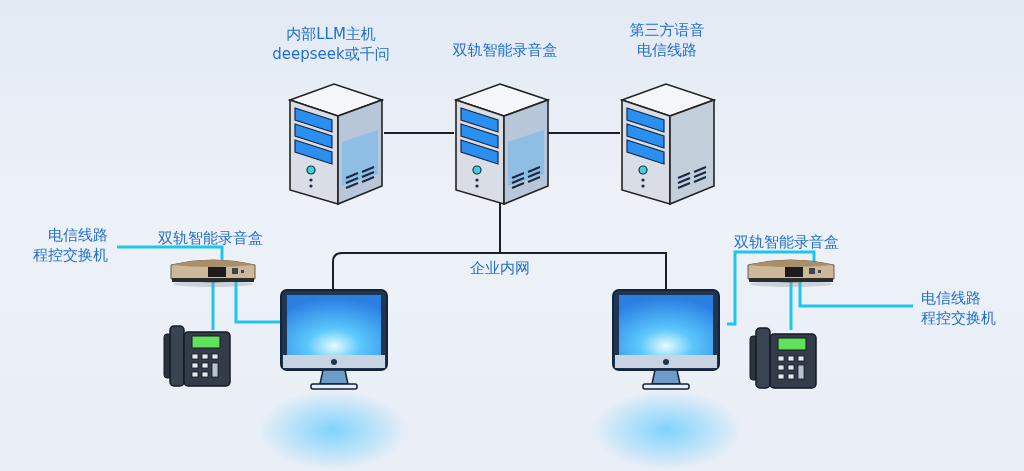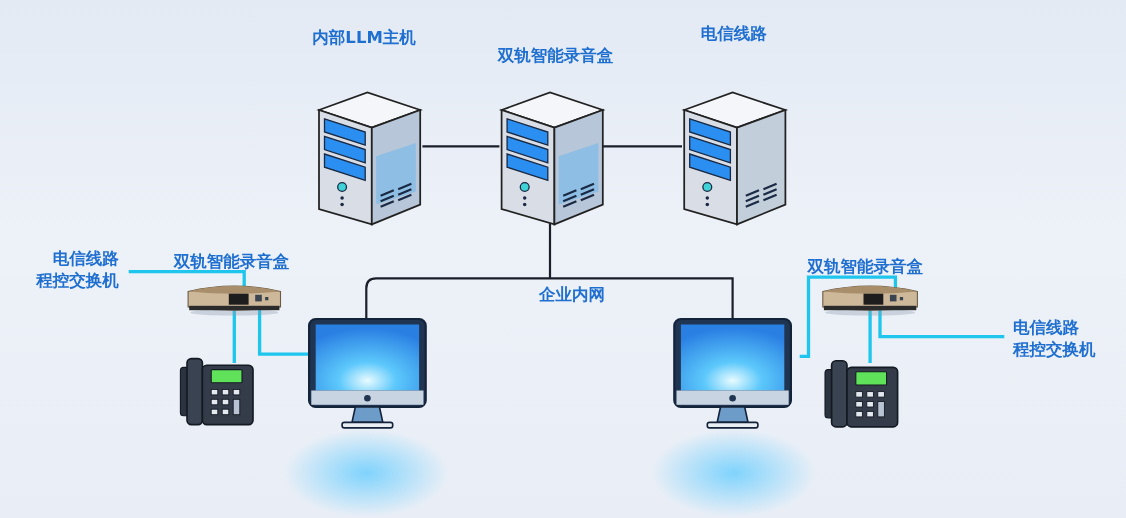--- a/index.html
+++ b/index.html
@@ -1,19 +1,19 @@
 <!DOCTYPE html>
 <html><head>
 <meta charset="utf-8">
 <style>
   html,body{margin:0;padding:0;}
   body{width:1024px;height:471px;overflow:hidden;position:relative;
     background:linear-gradient(180deg,#e3eaf4 0%,#edf1f8 45%,#e9eef6 100%);
     font-family:"DejaVu Sans","Liberation Sans",sans-serif;}
-  .lbl{position:absolute;color:#1f6fd0;font-weight:bold;font-size:15px;line-height:20px;white-space:nowrap;}
+  .lbl{position:absolute;color:#1f6fd0;font-weight:normal;font-size:15px;line-height:20px;white-space:nowrap;}
   .center{text-align:center;}
   .right{text-align:right;}
   svg.layer{position:absolute;left:0;top:0;}
   .node{position:absolute;}
 </style>
 </head>
 <body>
 
 <svg class="layer" width="1024" height="471">
   <defs>
@@ -110,29 +110,31 @@
         <line x1="64" y1="106" x2="76" y2="101"></line>
       <line x1="80" y1="90" x2="92" y2="85"></line>
         <line x1="80" y1="95" x2="92" y2="90"></line>
         <line x1="80" y1="100" x2="92" y2="95"></line>
     </g>
   </svg>
 </div>
 
 <div class="lbl center" style="left:256px;top:24px;width:150px;">
   <div>内部LLM主机</div>
+  <div>deepseek或千问</div>
 </div>
 <div class="lbl center" style="left:430px;top:40px;width:150px;">
   <div>双轨智能录音盒</div>
 </div>
 <div class="lbl center" style="left:592px;top:20px;width:150px;">
+  <div>第三方语音</div>
   <div>电信线路</div>
 </div>
 
-<div class="lbl center" style="left:450px;top:258px;width:100px;text-align:right;">企业内网</div>
+<div class="lbl center" style="left:450px;top:258px;width:100px;">企业内网</div>
 
 <div class="node" style="left:278px;top:288px;width:112px;height:110px;">
   <svg width="112" height="110" viewBox="0 0 112 110">
     <defs>
       <radialGradient id="scr1" cx="50%" cy="85%" r="80%">
         <stop offset="0%" stop-color="#e8fbff"></stop>
         <stop offset="35%" stop-color="#5cc8fb"></stop>
         <stop offset="100%" stop-color="#2a7fe3"></stop>
       </radialGradient>
     </defs>

